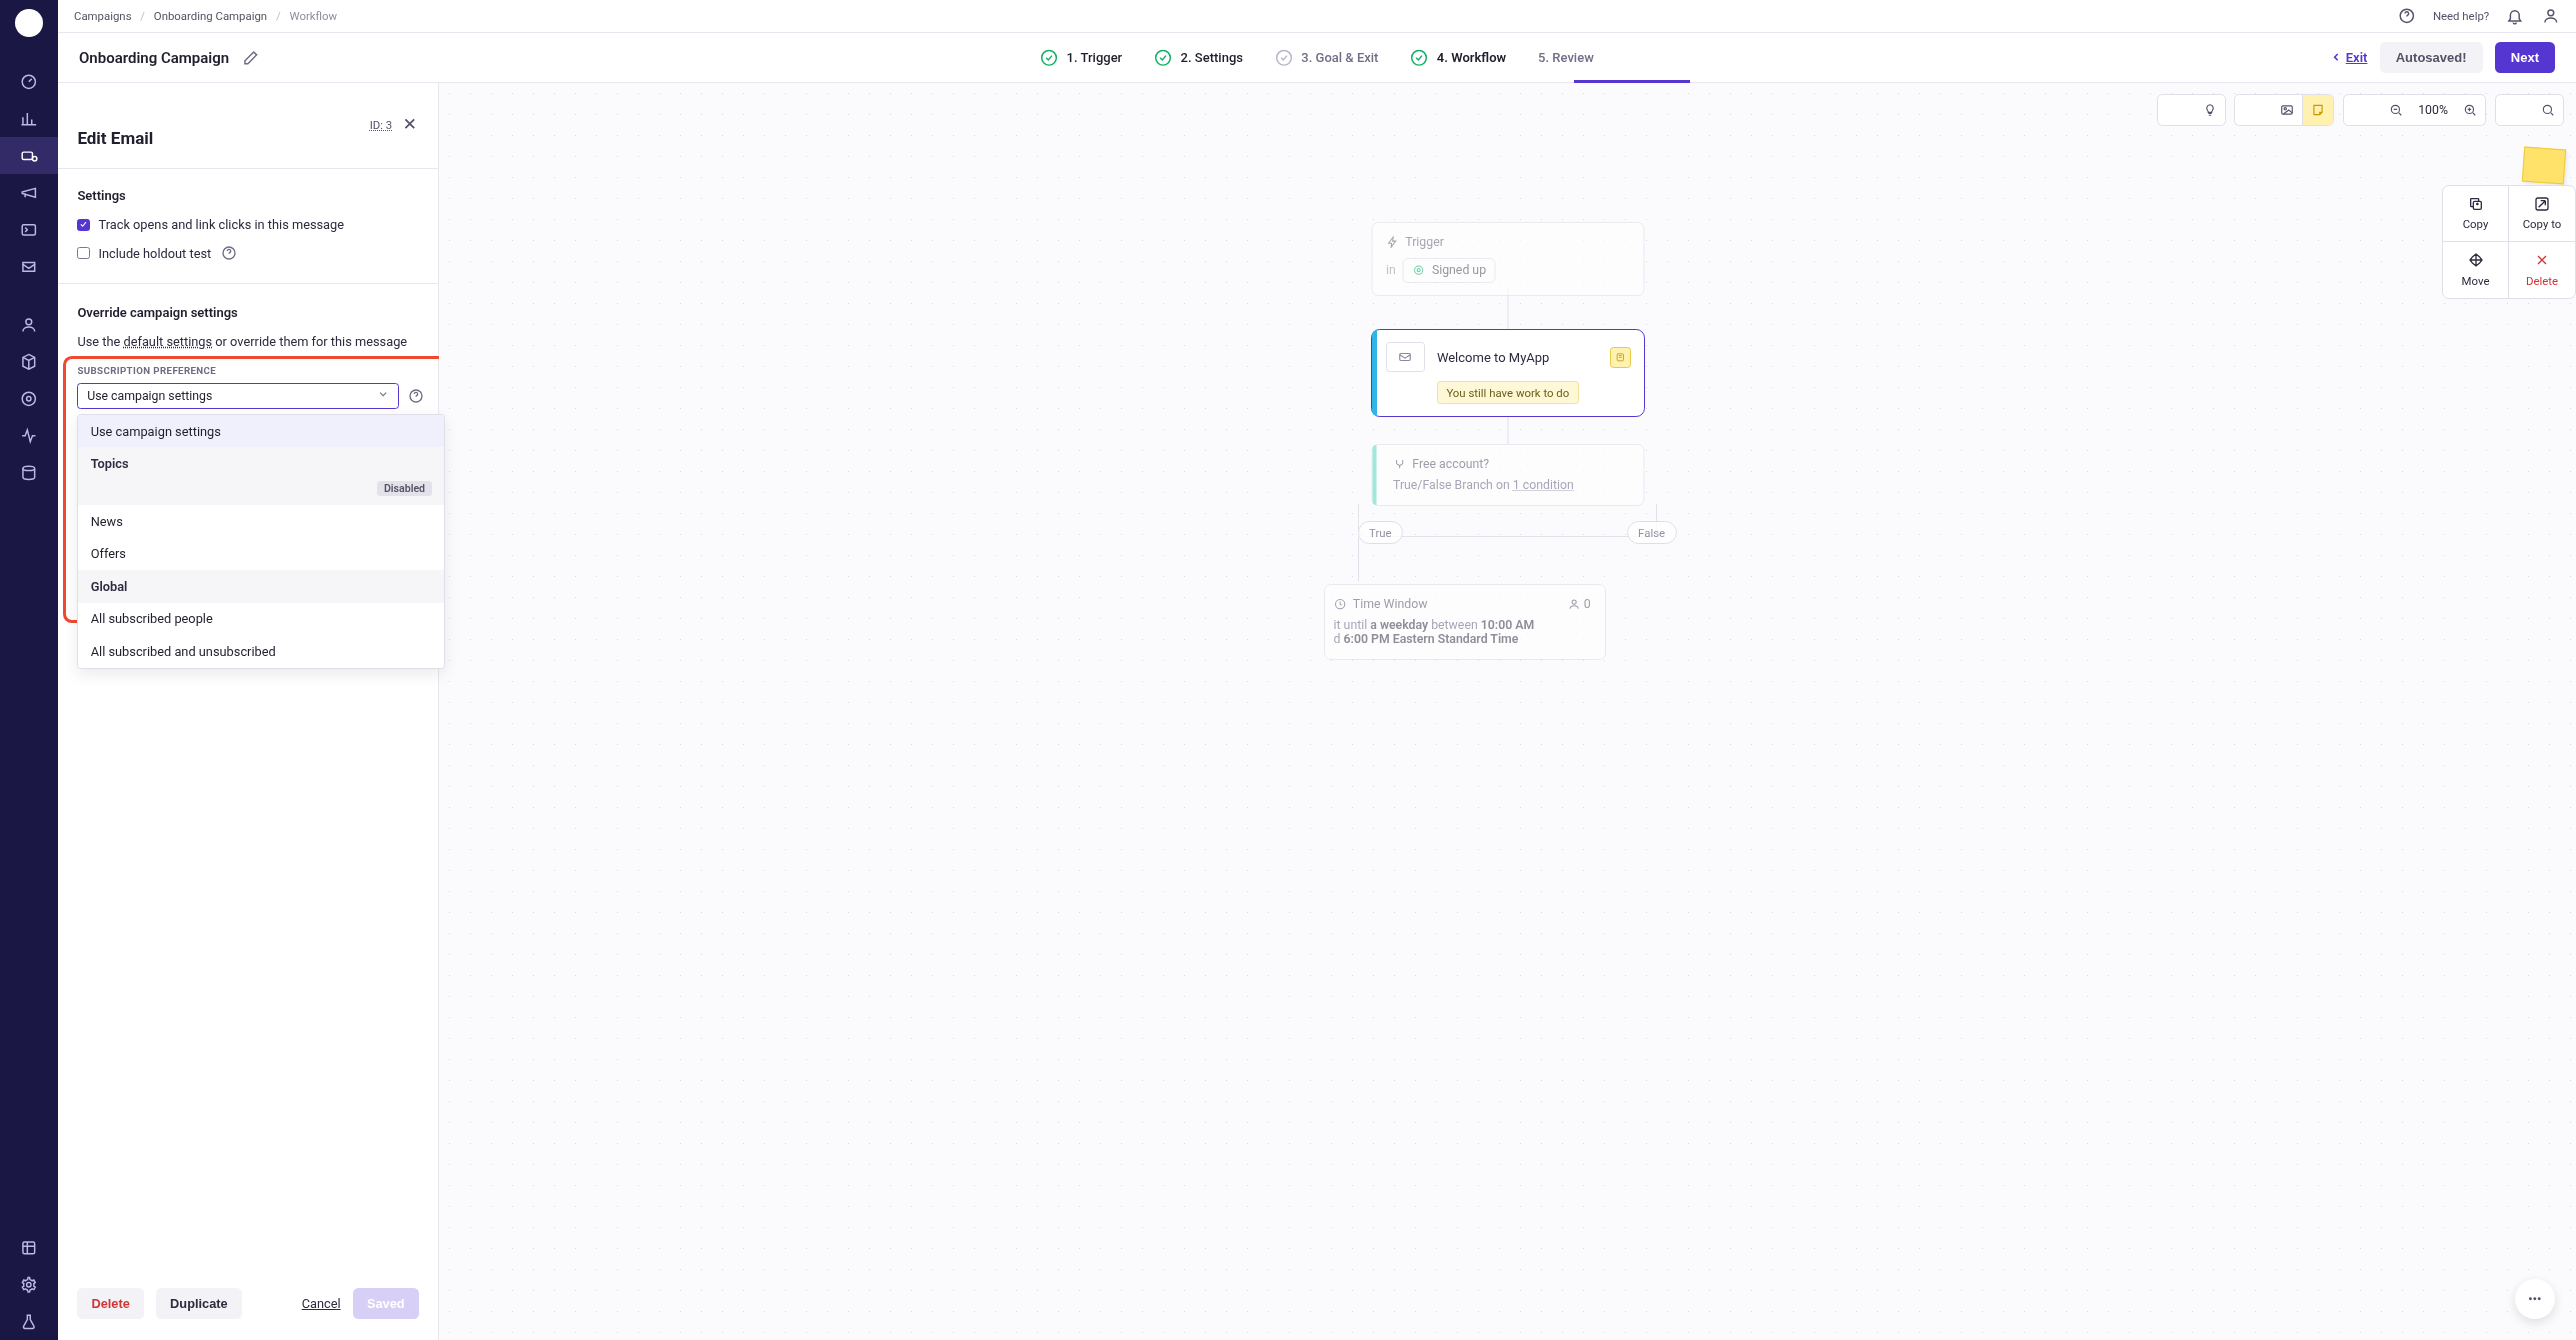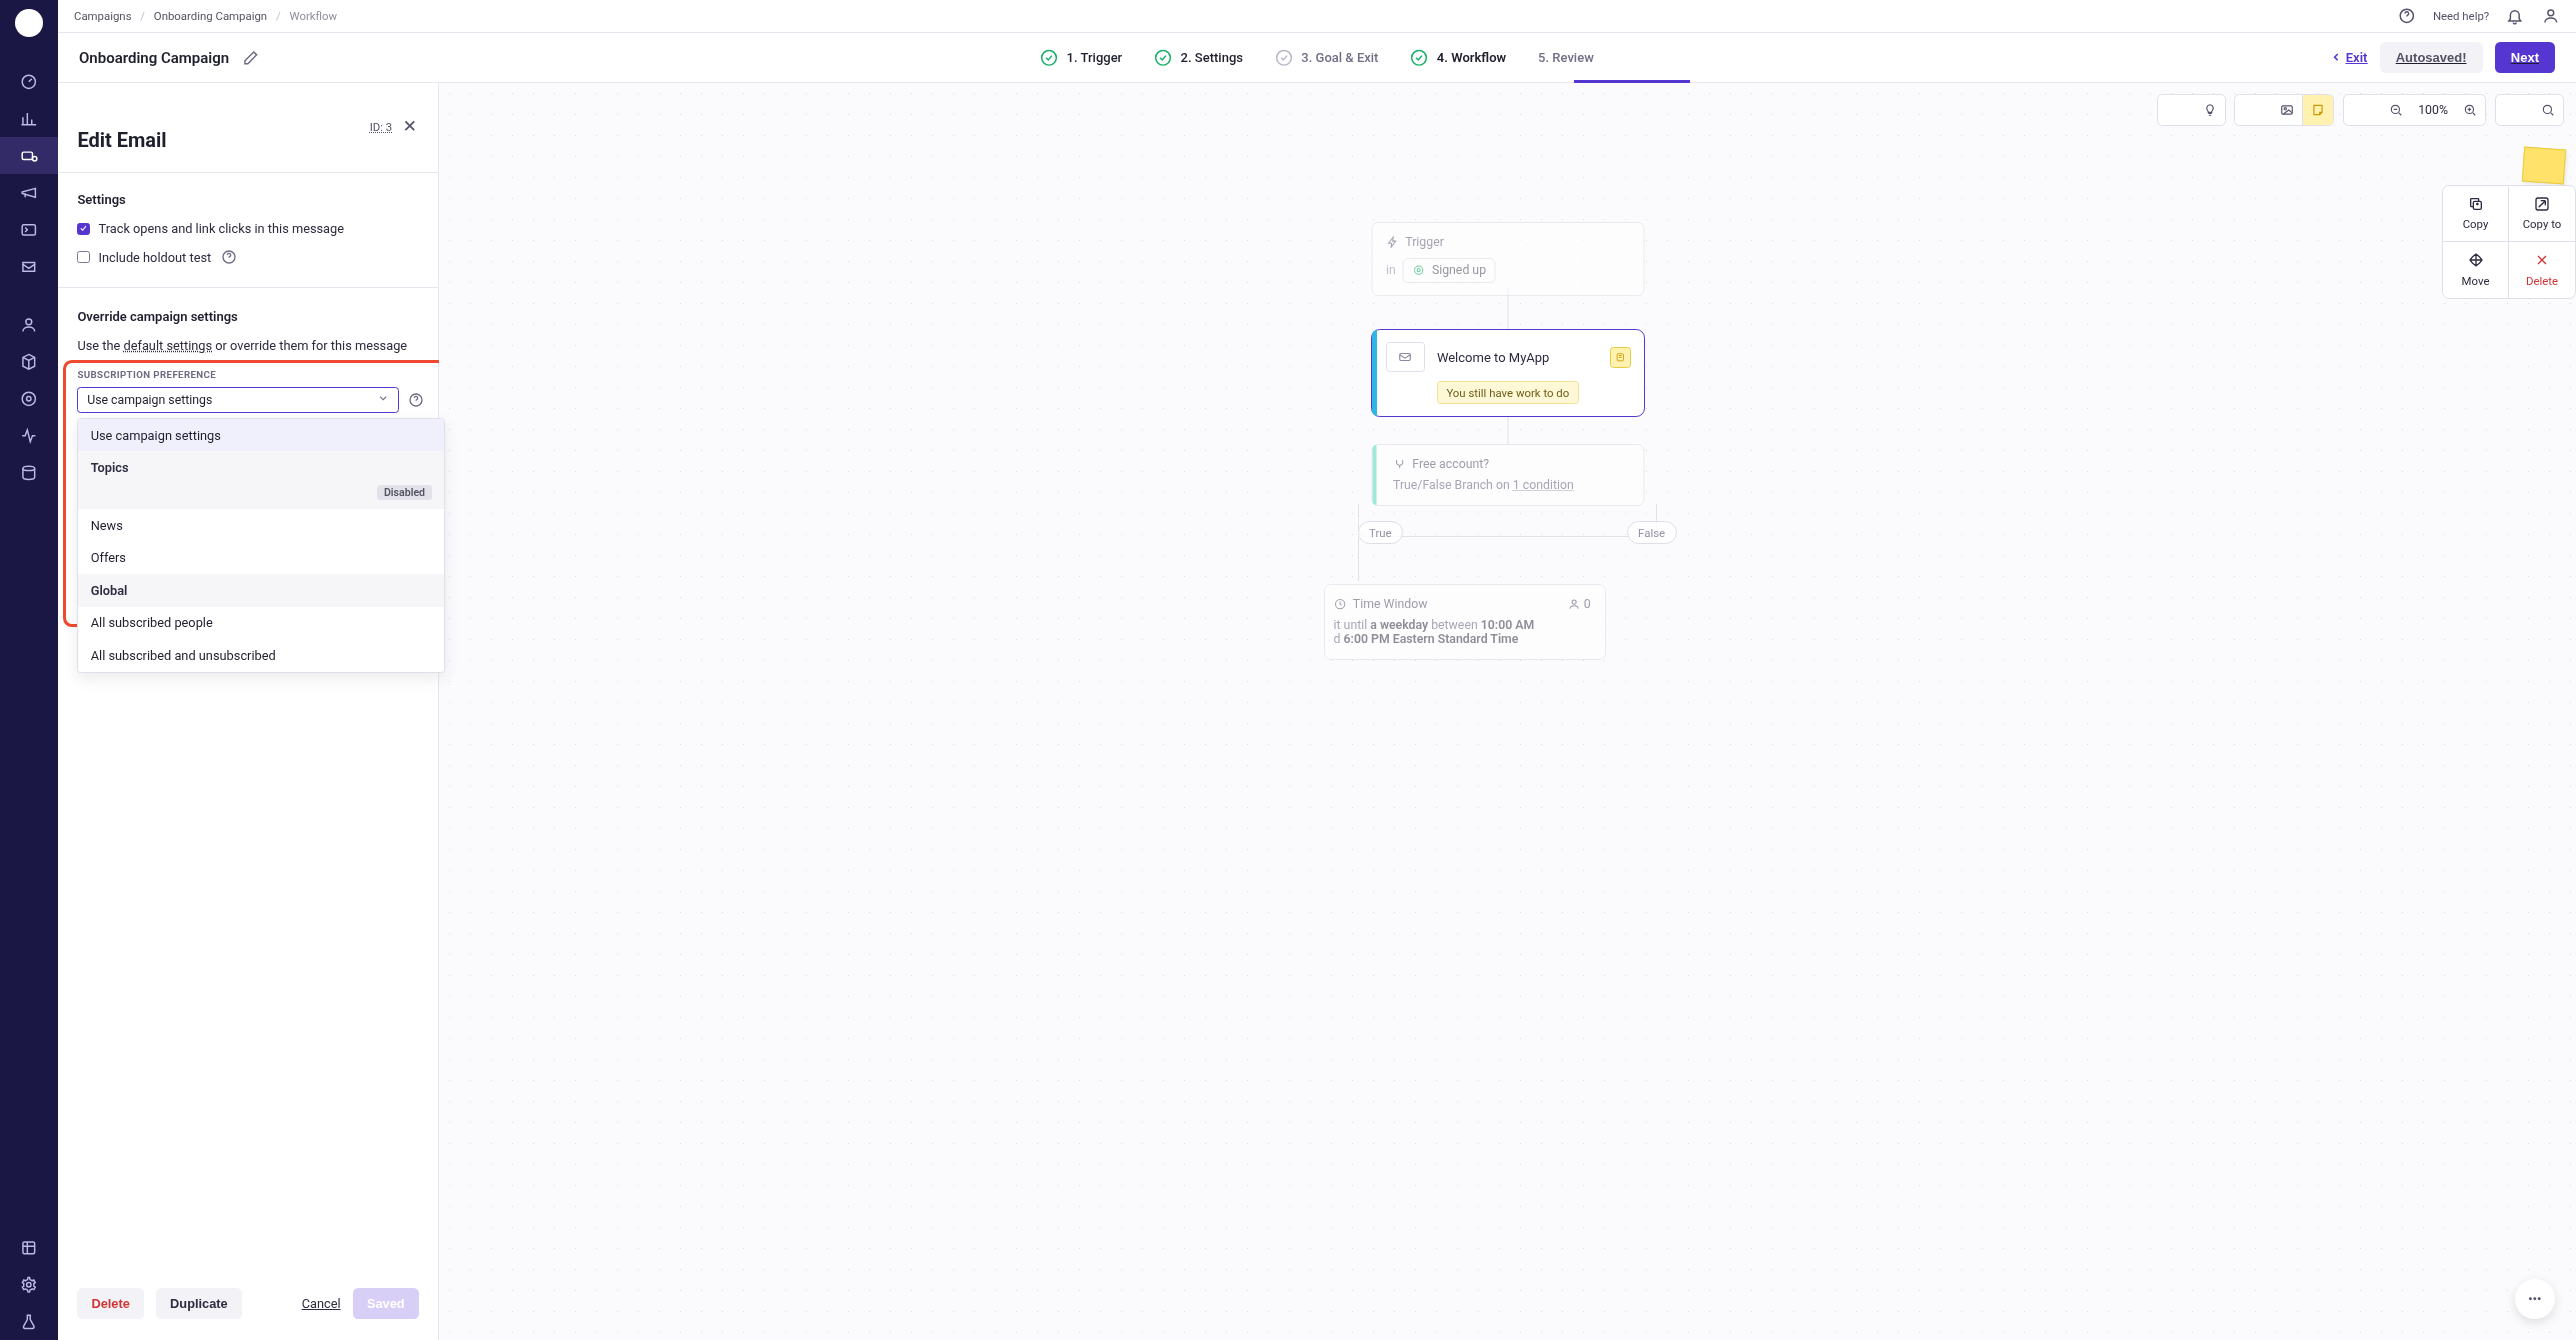--- a/index.html
+++ b/index.html
@@ -32,33 +32,33 @@
 .stepbar { height: 50px; display: flex; align-items: center; padding: 0 21px; border-bottom: 0.9px solid #e8e7ef; position: relative;}
 .camp-title { font-weight: 600; font-size: 15px; }
 .pencil { margin-left: 12.3px; color:#6d6c81; cursor:pointer; }
 .steps { position: absolute; left: 50%; transform: translateX(-50%); display: flex; gap: 32px; align-items: center; font-size: 13px;}
 .step { display: flex; align-items: center; gap: 8.8px; color:#1f1f2e; font-weight: 500; cursor: pointer;}
 .step .circ { width: 17.6px; height: 17.6px; display:inline-flex; align-items:center; justify-content:center;}
 .step.done .circ svg{ stroke:#15b066;}
 .step.inactive { color:#706f87;}
 .step.current { font-weight: 600;}
 .step-highlight { position:absolute; bottom:-0.9px; height:2.6px; background:#5636d1; left: 60.2%; width: 116px;}
-.stepbar-right { margin-left: auto; display: flex; align-items: center; gap: 12.3px; text-decoration: underline; }
+.stepbar-right { margin-left: auto; display: flex; align-items: center; gap: 12.3px; }
 .link-exit { color:#5636d1; font-weight:600; font-size:13px; display:flex; align-items:center; gap:3.5px; cursor:pointer;}
 .btn { border-radius:5.3px; padding: 8px 16px; font-weight:600; font-size:13px; cursor:pointer; border:none;}
 .btn.autosaved { background:#f3f2f7; color:#535266;}
 .btn.next { background:#5636d1; color:#fff;}
 
 
 .content { flex:1; display:flex; min-height:0; position:relative; }
 
 
 .sidepanel { width: 381px; border-right:0.9px solid #e8e7ef; display:flex; flex-direction:column; background:#fff; }
 .sp-head { padding:19.4px 19.4px 19.4px; display:flex; align-items:center; border-bottom:0.9px solid #e8e7ef;}
-.sp-head h2 { font-size:20px; font-weight:700;margin-top:26px; }
+.sp-head h2 { font-size:17px; font-weight:700;margin-top:26px; }
 .sp-head .id { margin-left:auto; font-size:11.4px; color:#54536a; text-decoration:underline dotted; margin-right:8.8px;}
 .sp-head .close { font-size:21px; color:#54536a; cursor:pointer; }
 
 .sp-body { padding:19.4px; overflow:visible; flex:1; position:relative;}
 .sp-section-title { font-weight:600; font-size:13px; margin-bottom:14px;}
 .chk-row { display:flex; align-items:center; gap:8.8px; font-size:12.8px; color:#2c2b3f; margin-bottom:12.3px;}
 .chk { width:12.3px; height:12.3px; border:1.3px solid #7a7992; border-radius:2.6px; display:inline-flex; align-items:center; justify-content:center; flex-shrink:0;}
 .chk.checked { background:#5636d1; border-color:#5636d1; }
 .chk.checked svg { stroke:#fff; width:8.8px; height:8.8px;}
 .help-circ { width:17.6px; height:17.6px; display:inline-flex; align-items:center; justify-content:center; color:#6d6c81;}

